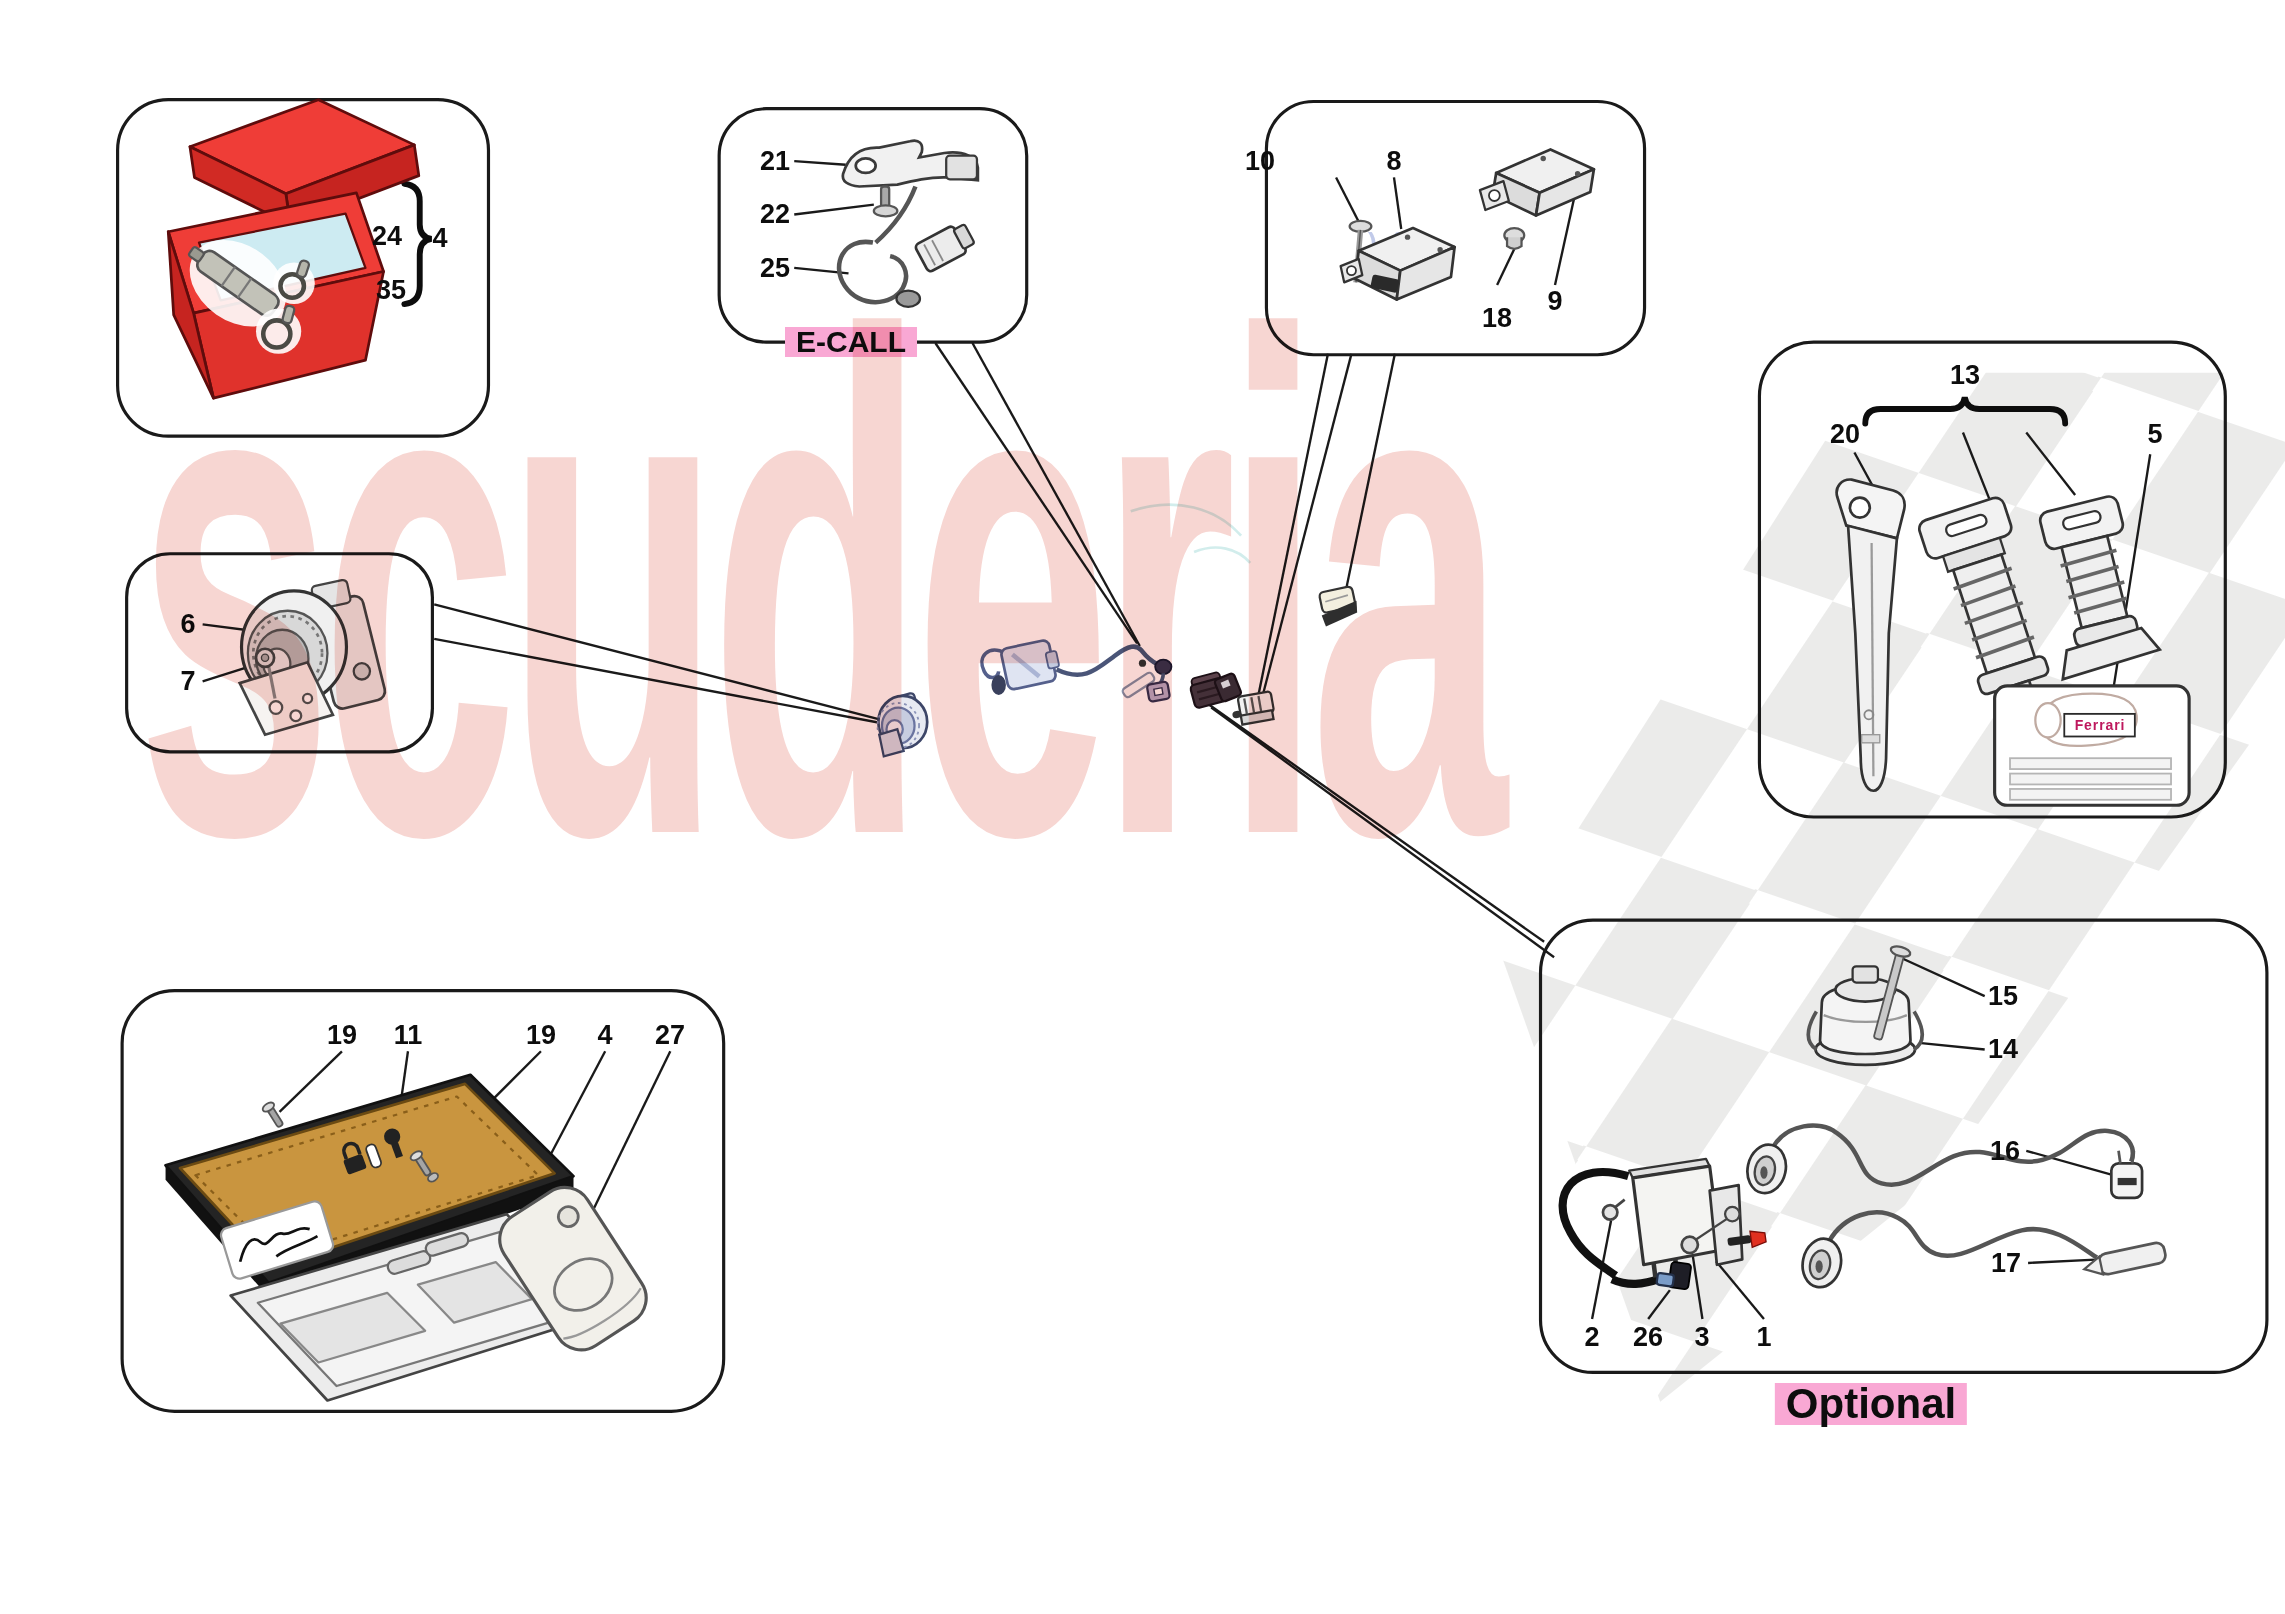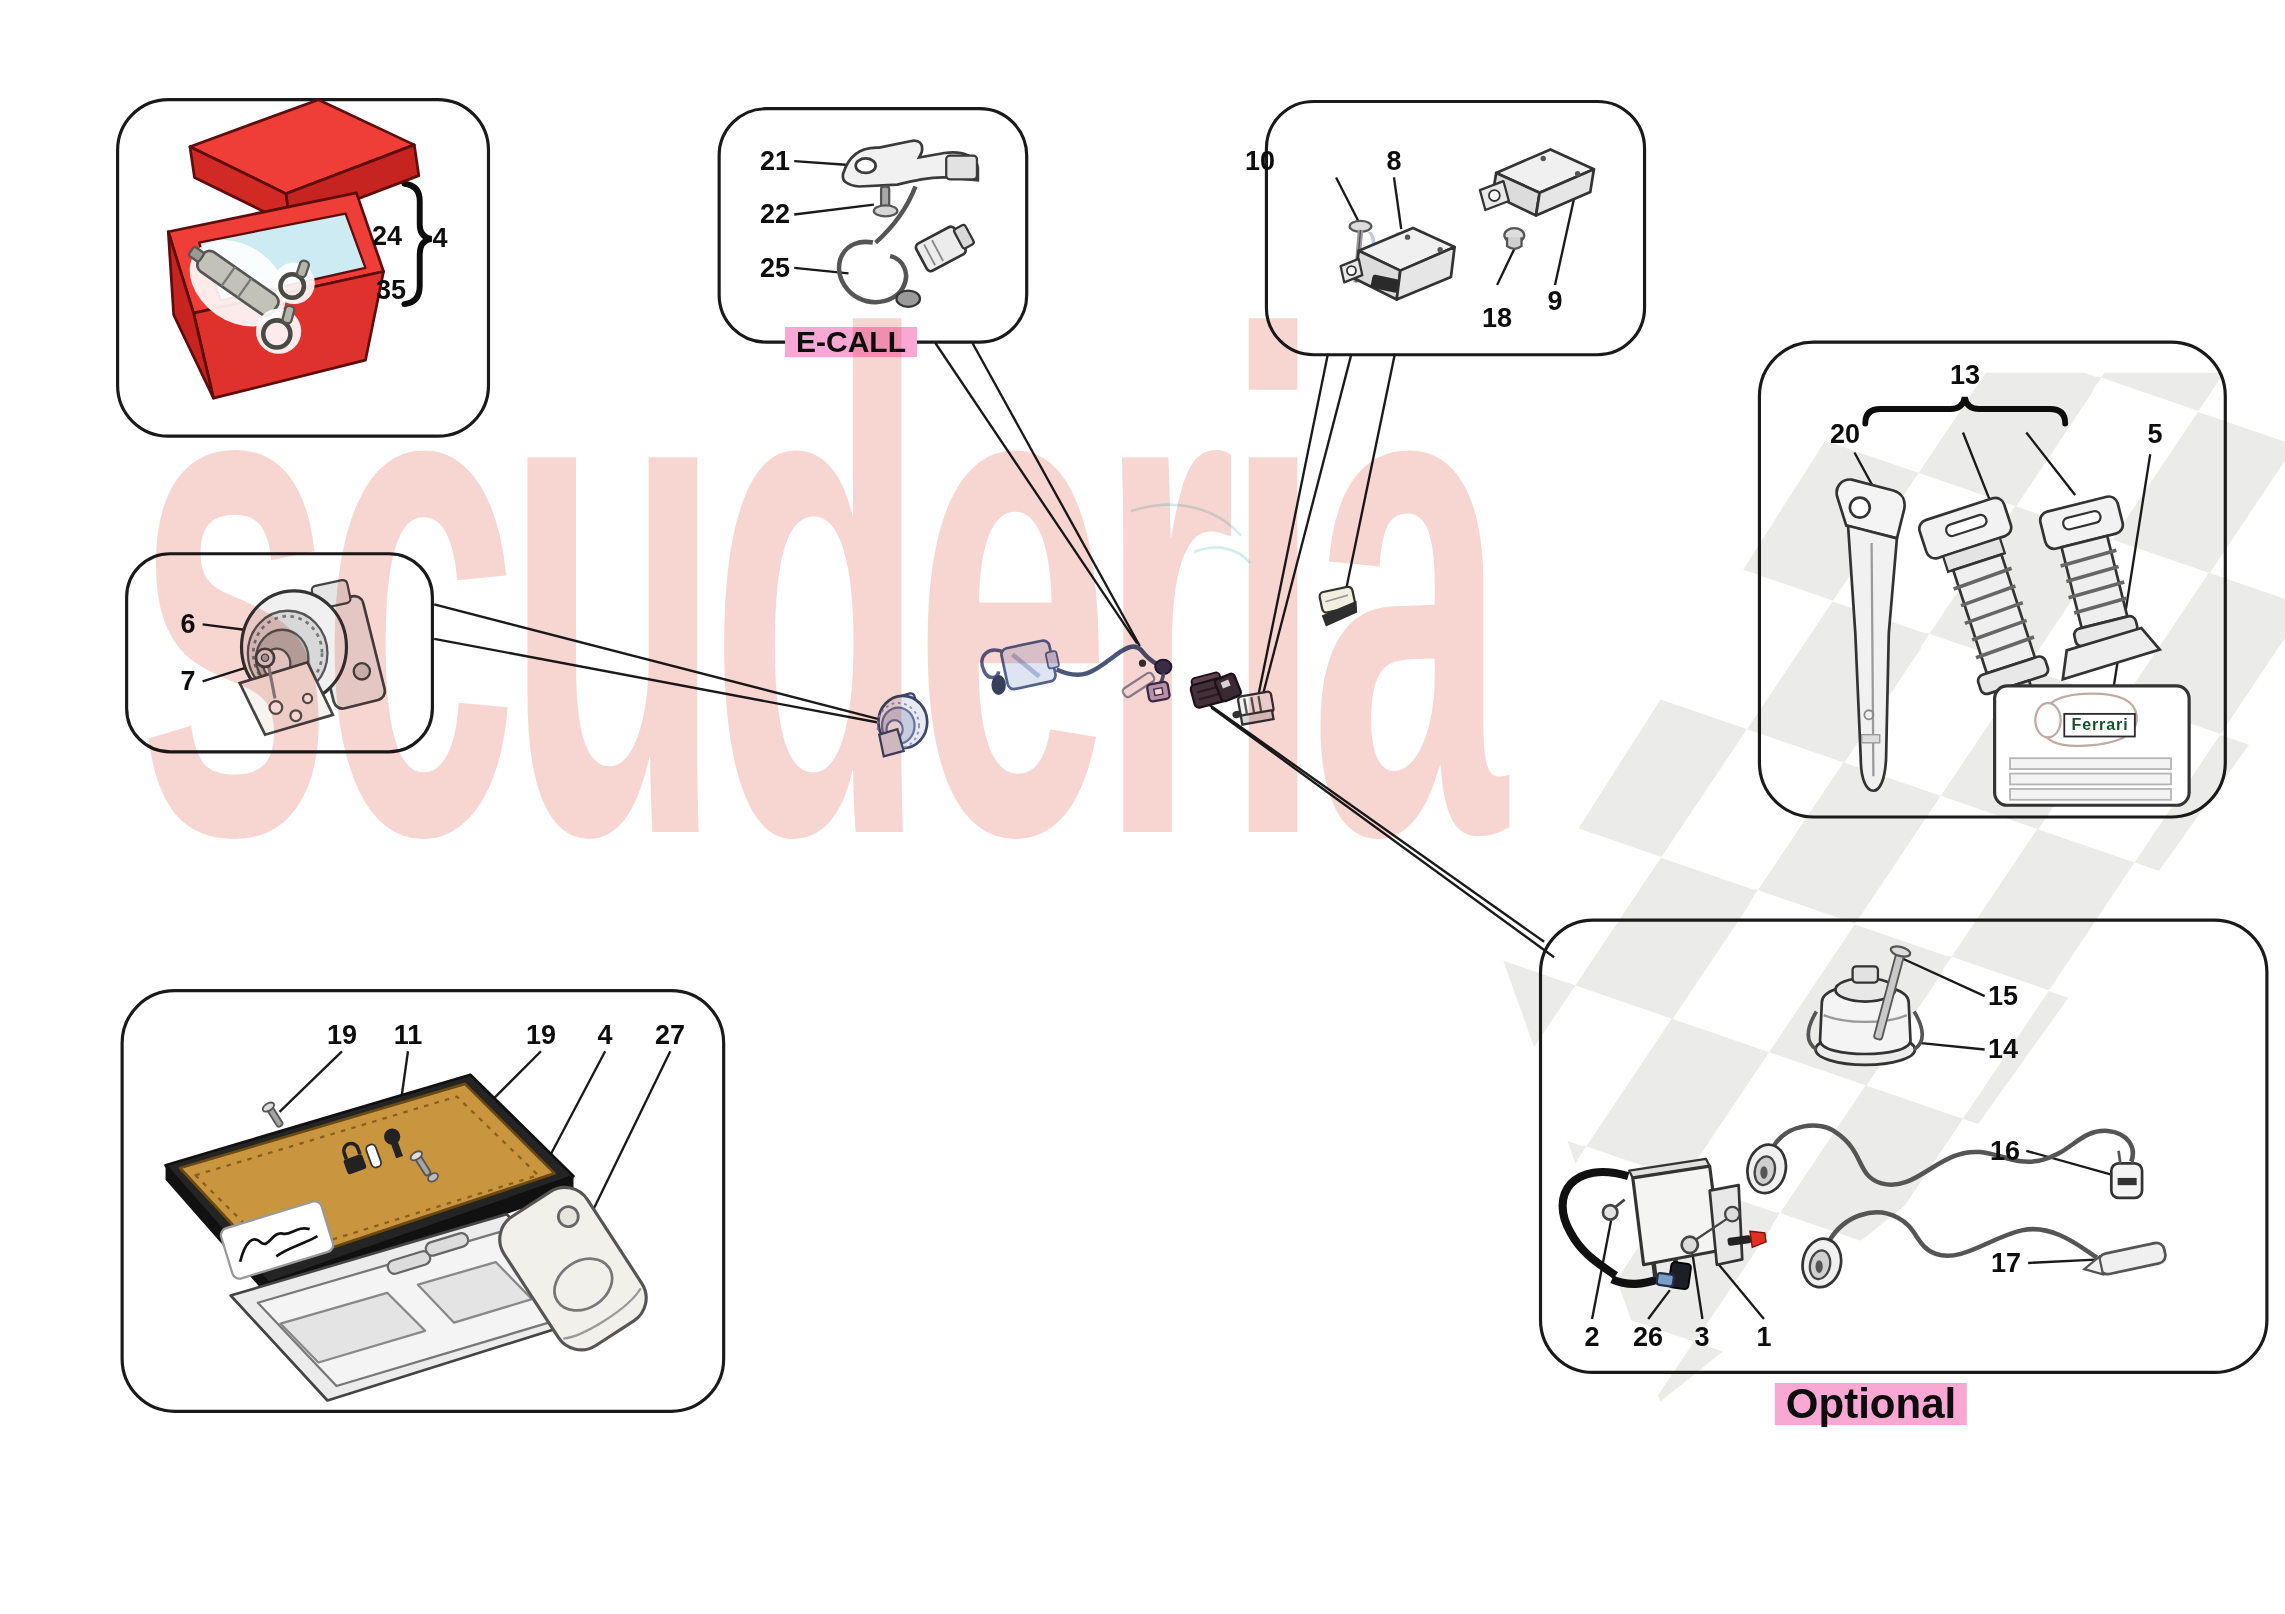--- a/index.html
+++ b/index.html
@@ -17,21 +17,21 @@
   .wm-brand{left:136px;top:267px;font-size:669px;font-weight:bold;line-height:.9;
             letter-spacing:-23.5px;color:#f0b4ad;opacity:.55;transform:scale(.53,1.06);transform-origin:left top;}
   .wm-tag{left:152px;top:921px;font-size:210px;font-weight:bold;color:#e4e4e4;
           letter-spacing:85px;word-spacing:38px;line-height:1;}
   .ghost{position:absolute;z-index:2;font-weight:bold;color:#8fa0d8;opacity:.55;font-size:27px;pointer-events:none;}
   
   .lbl{position:absolute;z-index:4;transform:translate(-50%,-50%);font-weight:bold;
        font-size:27px;color:#0d0d0d;line-height:1;white-space:nowrap;}
   .border-lbl{background:#f9a8d4;padding:0 11px;font-size:30px;}
   .card-brand{position:absolute;z-index:4;transform:translate(-50%,-50%);font-weight:bold;
-       font-size:16px;letter-spacing:0.9px;color:#14532d;}
+       font-size:14px;letter-spacing:0.9px;color:#be185d;}
 </style>
 </head>
 <body>
 
 <div class="stage">
 
   <div class="checker">
     <div class="checker-fill"></div>
   </div>
 

